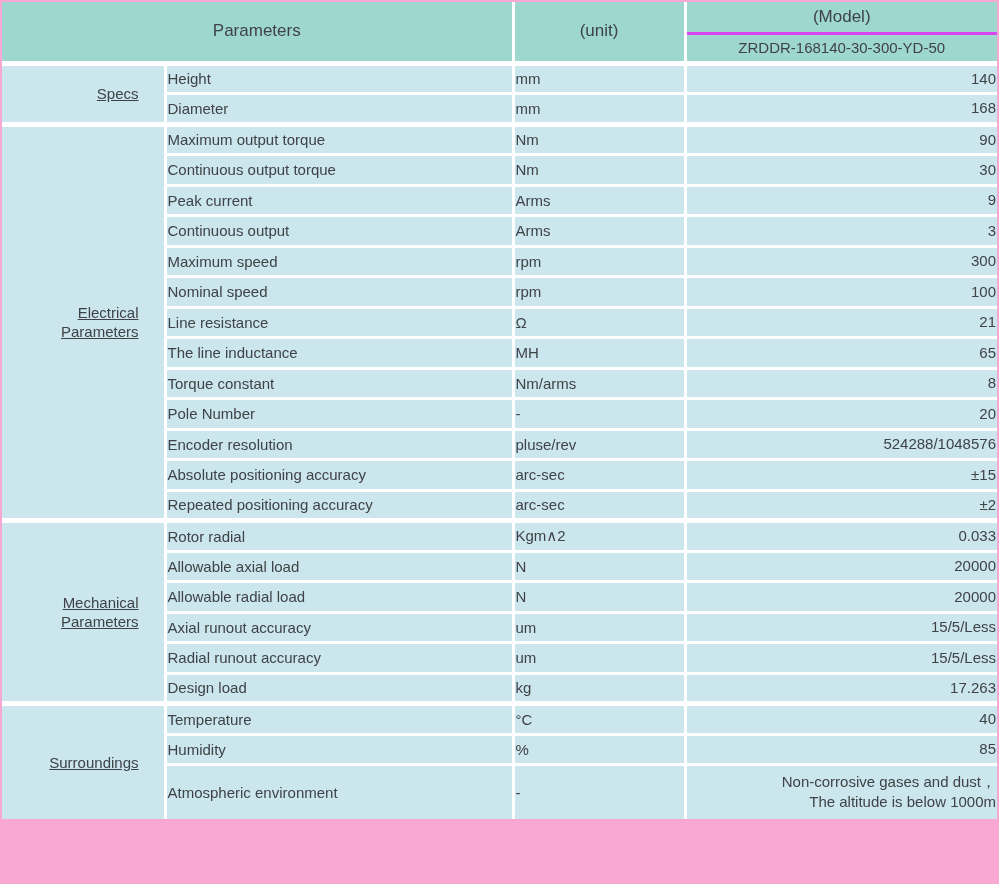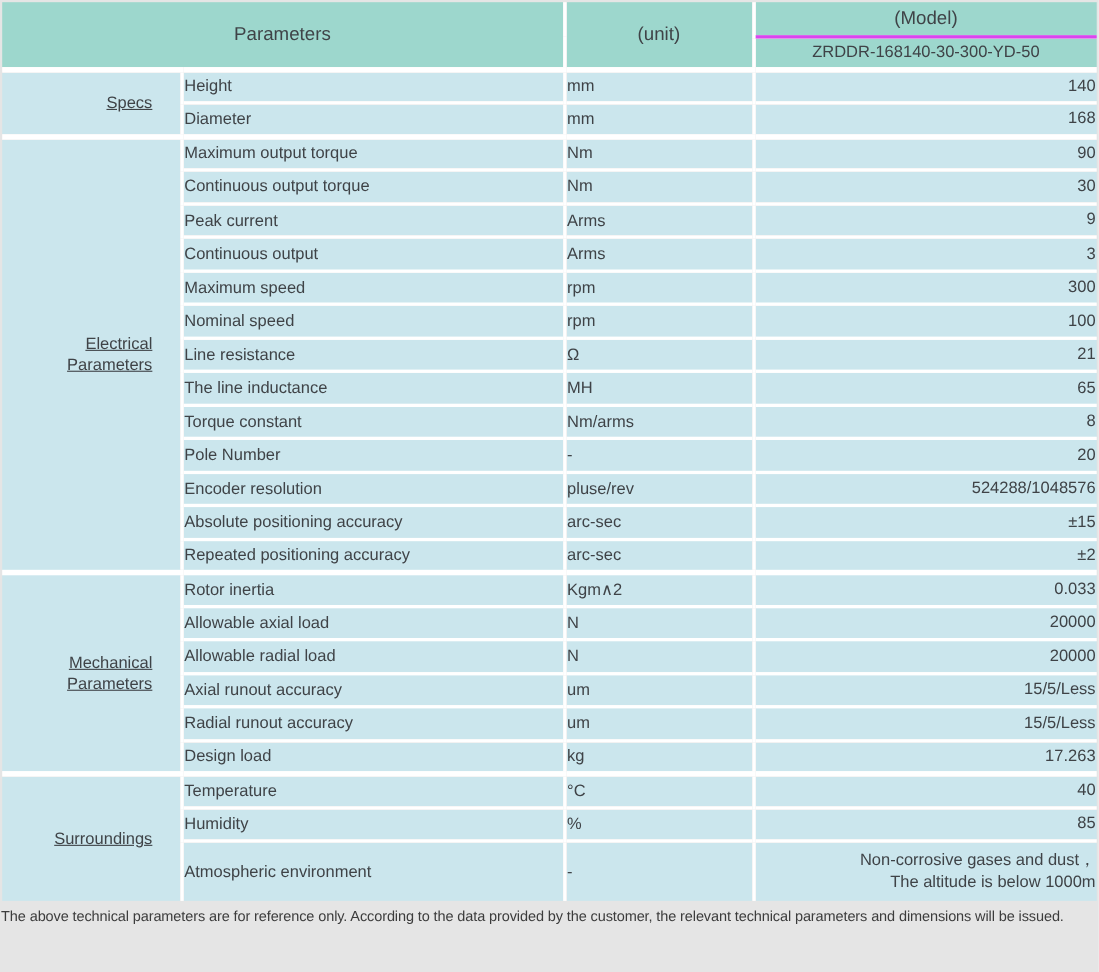--- a/index.html
+++ b/index.html
@@ -6,21 +6,21 @@
     margin: 0;
     padding: 0;
     background: #ffffff;
     font-family: "Liberation Sans", sans-serif;
     color: #3f4347;
   }
   .page {
     position: relative;
     width: 999px;
     height: 884px;
-    background: #e5e5e5;
+    background: #f9a8d4;
     overflow: hidden;
   }
   table.spec {
     border-collapse: collapse;
     table-layout: fixed;
     width: 995px;
     margin: 2px 0 0 2px;
   }
   col.c-group { width: 163px; }
   col.c-param { width: 348px; }
@@ -181,21 +181,21 @@
         <td class="value">±15</td>
       </tr>
       <tr>
         <td class="param">Repeated positioning accuracy</td>
         <td class="unit">arc-sec</td>
         <td class="value">±2</td>
       </tr>
 
       <tr class="gs">
         <td class="group" rowspan="6">Mechanical Parameters</td>
-        <td class="param">Rotor inertia</td>
+        <td class="param">Rotor radial</td>
         <td class="unit">Kgm∧2</td>
         <td class="value">0.033</td>
       </tr>
       <tr>
         <td class="param">Allowable axial load</td>
         <td class="unit">N</td>
         <td class="value">20000</td>
       </tr>
       <tr>
         <td class="param">Allowable radial load</td>
@@ -232,14 +232,13 @@
       <tr class="tall">
         <td class="param">Atmospheric environment</td>
         <td class="unit">-</td>
         <td class="value">Non-corrosive gases and dust，
 The altitude is below 1000m</td>
       </tr>
 
     </tbody>
   </table>
 
-  <div class="footer-note">The above technical parameters are for reference only. According to the data provided by the customer, the relevant technical parameters and dimensions will be issued.</div>
 </div>
 
 </body></html>

